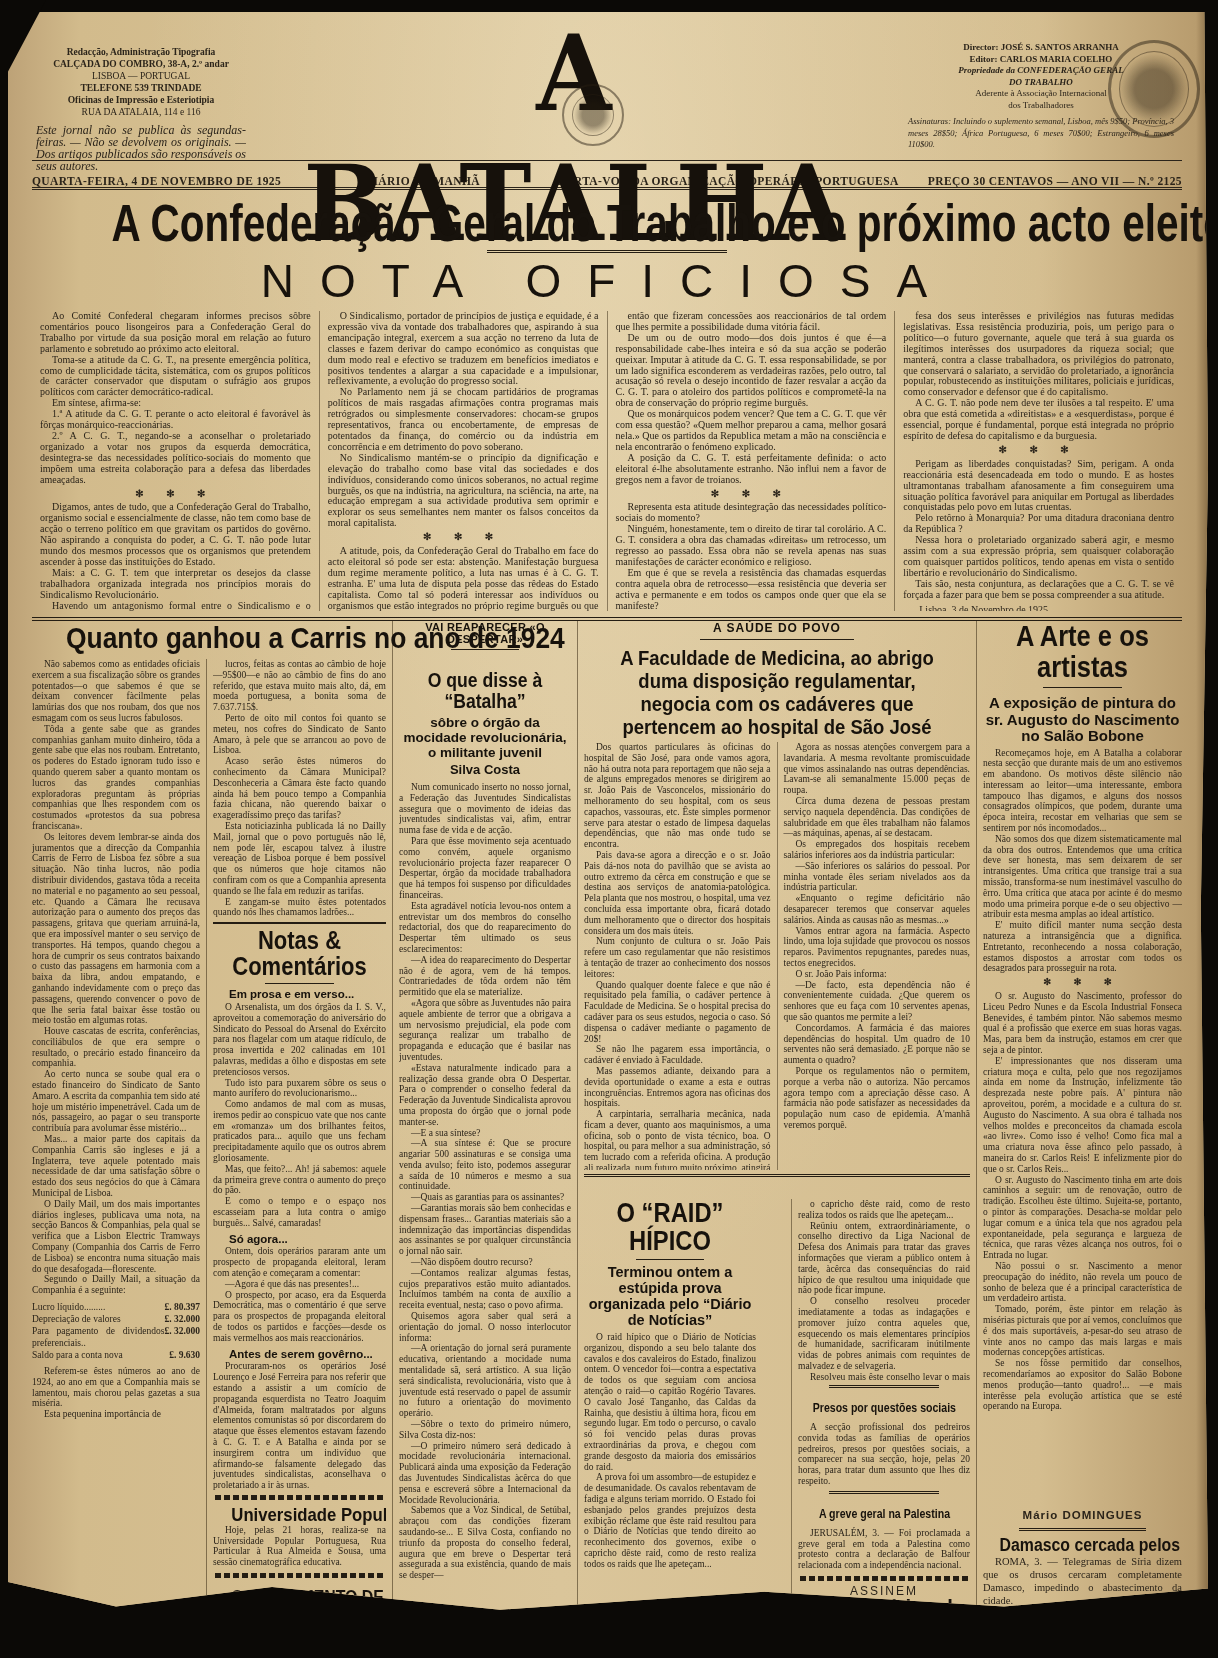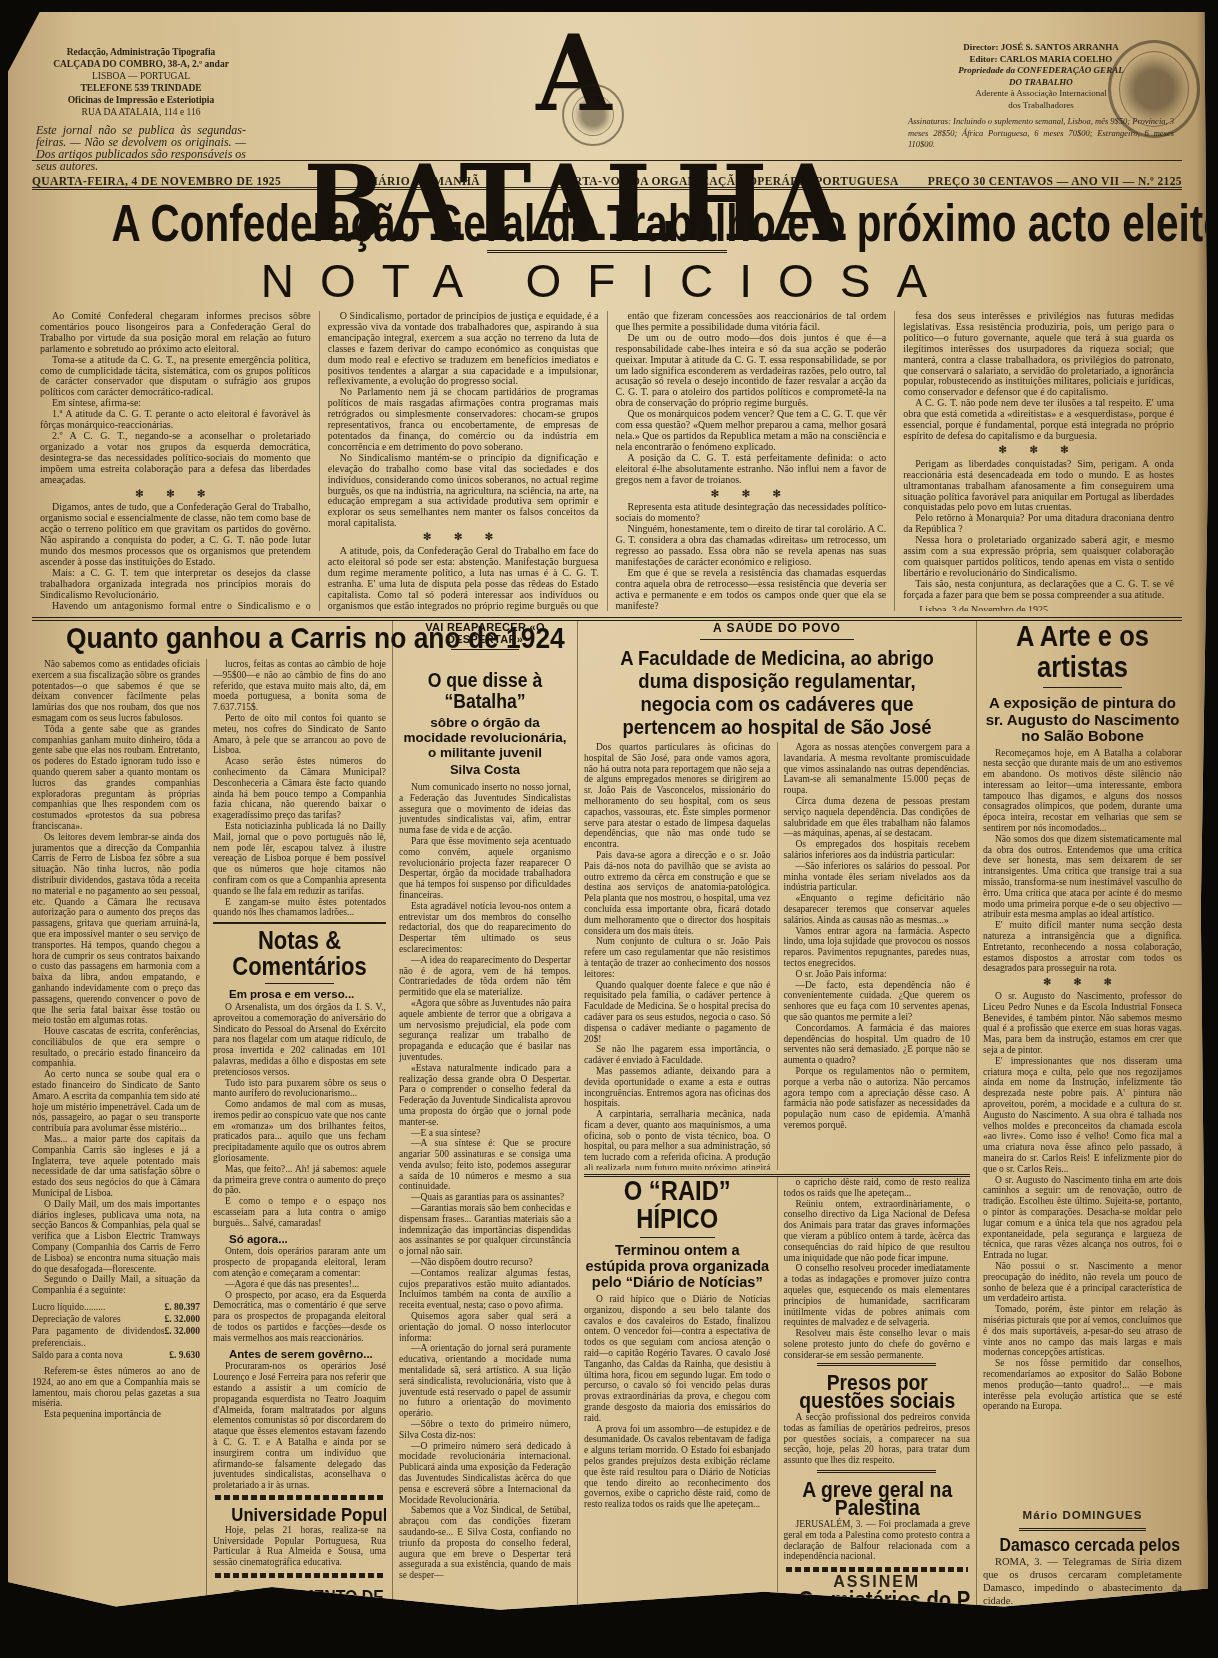--- a/index.html
+++ b/index.html
@@ -85,31 +85,31 @@
         text-align:center;color:#17120c;margin-top:3px;}
   .desp-author{font-size:13px;margin-top:2px;}
   .desp-body{flex:1;overflow:hidden;margin-top:5px;}
   
   .sec-saude{width:386px;display:flex;flex-direction:column;}
   .saude-kick{font-size:12px;letter-spacing:1px;}
   .saude-hl{font-size:21px;line-height:23px;margin-top:2px;}
   .saude-cols{display:flex;height:428px;overflow:hidden;margin-top:4px;}
   .saude-c{flex:1;overflow:hidden;}
   .saude-c + .saude-c{border-left:1px solid rgba(70,55,30,.55);padding-left:6px;margin-left:6px;}
-  .raid{display:flex;flex:1;overflow:hidden;border-top:3px double #241d13;padding-top:0;margin-top:4px;}
+  .raid{display:flex;flex:1;overflow:hidden;border-top:3px double #241d13;padding-top:22px;margin-top:4px;gap:29px;}
   .raid-left{flex:1;overflow:hidden;}
   .raid-right{flex:1;display:flex;flex-direction:column;overflow:hidden;border-left:1px solid rgba(70,55,30,.55);
         padding-left:6px;margin-left:6px;}
   .raid-hl{font-size:27px;line-height:28px;}
   .raid-sub{font-size:14.5px;line-height:16px;font-weight:bold;font-family:"Liberation Sans",sans-serif;
         text-align:center;color:#17120c;margin:4px 0;}
   .raid-right-paras{max-height:182px;overflow:hidden;flex:none;}
-  .mini-hl{font-size:22px;line-height:18px;margin:4px 0 2px;}
+  .mini-hl{font-size:12px;line-height:24px;margin:4px 0 2px;}
   .assinem{margin-top:auto;text-align:center;}
-  .assinem-lbl{font-family:"Liberation Sans",sans-serif;font-weight:bold;font-size:16px;letter-spacing:2px;text-align:center;}
+  .assinem-lbl{font-family:"Liberation Sans",sans-serif;font-weight:normal;font-size:12px;letter-spacing:2px;text-align:center;}
   .assinem-title{font-size:23px;line-height:24px;white-space:nowrap;}
   
   .sec-arte{flex:1;display:flex;flex-direction:column;overflow:hidden;}
   .arte-hl{font-size:29px;line-height:31px;}
   .arte-sub{font-size:15px;line-height:16.5px;font-weight:bold;font-family:"Liberation Sans",sans-serif;
         text-align:center;color:#17120c;margin:3px 0;}
   .arte-body{flex:1;overflow:hidden;}
   .arte-sig{font-family:"Liberation Sans",sans-serif;font-weight:bold;font-size:11.5px;text-align:center;
         letter-spacing:1px;margin:3px 0;}
   .damasco{margin-top:auto;}

